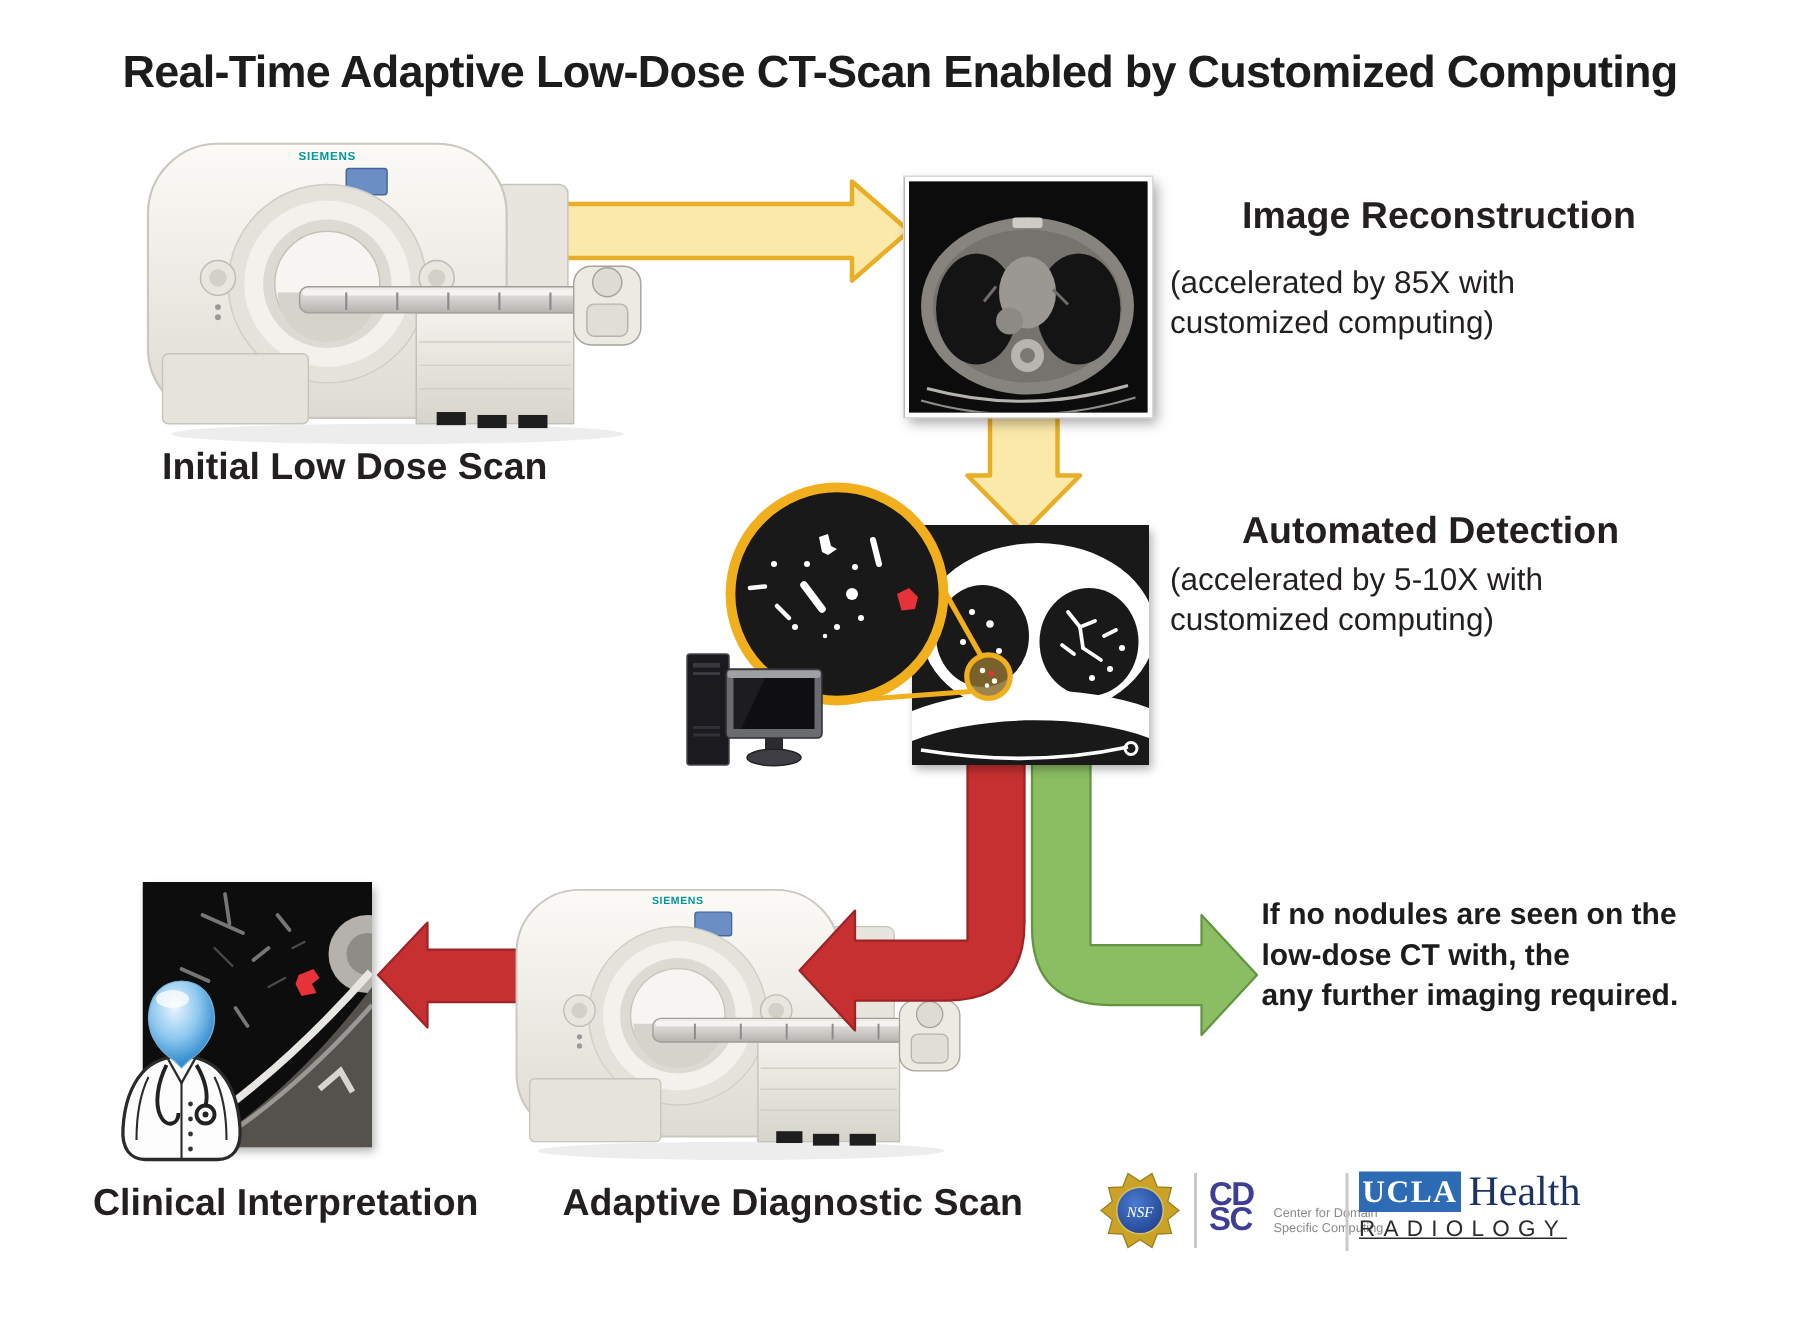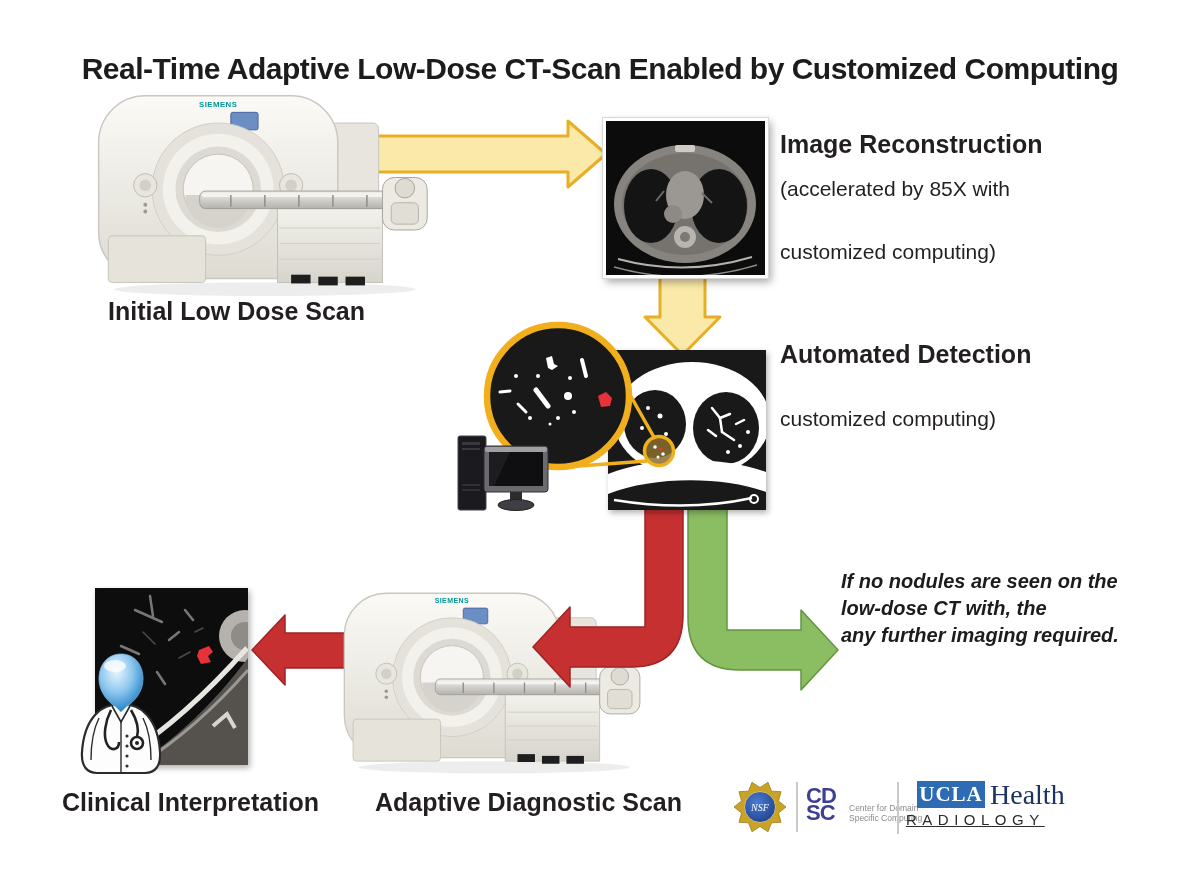--- a/index.html
+++ b/index.html
@@ -4,44 +4,44 @@
 <style>
   * { margin:0; padding:0; box-sizing:border-box; }
   html,body { background:#ffffff; }
   #canvas {
     position:relative; width:1200px; height:884px; background:#ffffff;
     font-family:"Liberation Sans", sans-serif; overflow:hidden;
   }
   .abs { position:absolute; }
 
   #title {
-    top:52px; left:0; width:1200px; text-align:center;
+    top:32px; left:0; width:1200px; text-align:center;
     font-size:30px; font-weight:bold; color:#1c1c1c; letter-spacing:-0.5px;
   }
 
   .step-label { font-size:25px; font-weight:bold; color:#231f20; white-space:nowrap; }
-  .step-head  { font-size:25px; font-weight:bold; color:#231f20; }
-  .step-sub   { font-size:21px; color:#231f20; line-height:27px;margin-top:36px; }
+  .step-head  { font-size:25px; font-weight:bold; color:#231f20;margin-left:48px; }
+  .step-sub   { font-size:21px; color:#231f20; line-height:27px; }
 
   #note-block {
-    left:841px; top:568px; width:290px;
-    font-size:20px; font-weight:bold; font-style:italic;
+    left:841px; top:597px; width:290px;
+    font-size:20px; font-weight:bold; 
     color:#1c1c1c; line-height:27px;
   }
 
   .ct-frame {
     background:#0c0c0c; border:3px solid #ffffff;
     box-shadow:0 0 0 1px #d8d8d8, 3px 4px 8px rgba(0,0,0,0.35);
   }
 
   
   .logo-divider { width:2px; background:#c9c9c9; }
   #cdsc-letters { color:#3E3F94; font-weight:bold; font-size:22px; line-height:17px; letter-spacing:-1px; }
   #cdsc-caption { color:#8a8a8a; font-size:8.5px; line-height:9.5px; }
-  #ucla-row { display:flex; align-items:flex-end;margin-left:11px; }
+  #ucla-row { display:flex; align-items:flex-end; }
   #ucla-box {
     background:#2D6CB5; color:#ffffff; width:68px; height:27px;
     font-family:"Liberation Serif", serif; font-weight:bold; font-size:21px;
     display:flex; align-items:center; justify-content:center; letter-spacing:1px;
   }
   #ucla-health {
     font-family:"Liberation Serif", serif; font-size:28px; color:#1c3464;
     margin-left:5px; line-height:27px;
   }
   #ucla-dept {
@@ -234,20 +234,21 @@
     <rect x="32" y="14" width="64" height="46" rx="3" fill="#6a6b6f" stroke="#2e2e33"></rect>
     <rect x="33" y="15" width="62" height="5" rx="2" fill="#9fa0a4"></rect>
     <rect x="37" y="20" width="54" height="34" fill="#0f0f12"></rect>
     <polygon points="37,20 58,20 42,54 37,54" fill="rgba(255,255,255,0.06)"></polygon>
     <rect x="58" y="60" width="12" height="10" fill="#2c2c30"></rect>
     <ellipse cx="64" cy="73" rx="18" ry="5.5" fill="#3e3e44" stroke="#222"></ellipse>
   </svg>
 
   <div class="abs" style="left:780px; top:340px">
     <div class="step-head">Automated Detection</div>
+    <div class="step-sub" style="margin-top:4px">(accelerated by 5-10X with</div>
     <div class="step-sub">customized computing)</div>
   </div>
 
   <div class="abs" style="left:95px; top:588px; width:153px; height:177px; z-index:1; box-shadow:2px 3px 6px rgba(0,0,0,0.3)">
     <svg width="153" height="177" viewBox="0 0 153 177">
       <rect width="153" height="177" fill="#0d0d0d"></rect>
       <g stroke="#8a8a8a" stroke-width="2.5" stroke-linecap="round" opacity="0.85">
         <line x1="40" y1="22" x2="67" y2="34"></line>
         <line x1="55" y1="8" x2="58" y2="28"></line>
         <line x1="26" y1="58" x2="44" y2="66"></line>

